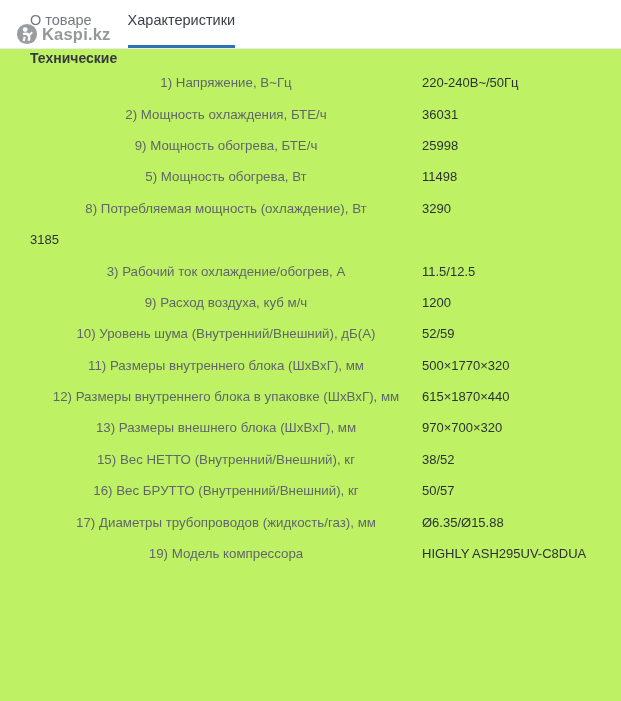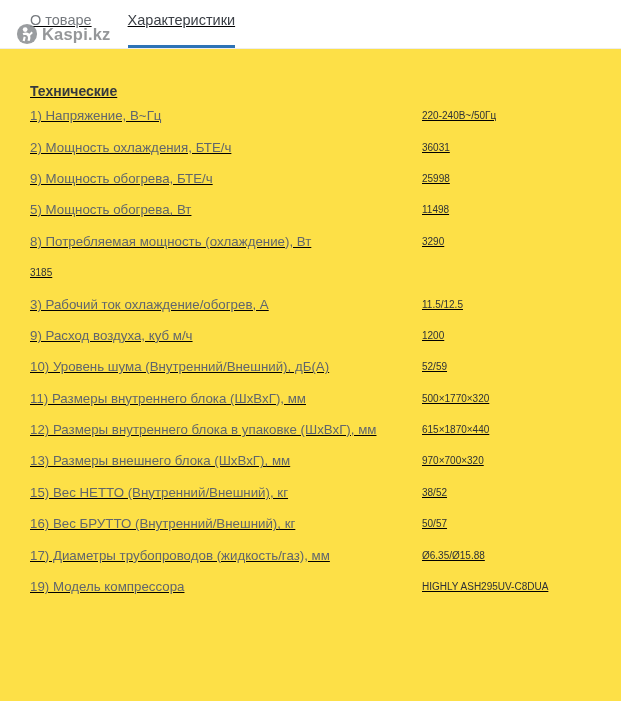--- a/index.html
+++ b/index.html
@@ -6,22 +6,21 @@
   html, body { background: #ffffff; }
   body {
     font-family: "Liberation Sans", "DejaVu Sans", sans-serif;
     -webkit-font-smoothing: antialiased;
   }
   .screen {
     position: relative;
     width: 621px;
     height: 701px;
     overflow: hidden;
-    background: #fde047;
-    text-decoration: underline;
+    background: #bef264;
   }
   
   .header {
     position: relative;
     height: 49px;
     background: #ffffff;
     border-bottom: 1px solid #ededee;
   }
   .tabs {
     display: flex;
@@ -61,42 +60,42 @@
     font-size: 16.5px;
     font-weight: 700;
     color: #8a8c8e;
     letter-spacing: 0.2px;
   }
   
   .content {
     padding: 0 30px;
   }
   .section-title {
-    margin-top: 33px;
     font-size: 14px;
     line-height: 18px;
     font-weight: 700;
     color: #35393e;
   }
   .rows { margin-top: 0; }
   .row {
     display: flex;
     align-items: center;
     height: 31.4px;
   }
   .row .label {
     width: 392px;
     flex: 0 0 392px;
     font-size: 13.3px;
     color: #61666c;
     white-space: nowrap;
     overflow: hidden;
+    text-align: center;
   }
   .row .value {
-    font-size: 10px;
+    font-size: 13px;
     font-weight: 500;
     color: #2d3136;
     white-space: nowrap;
   }
 </style>
 </head>
 <body>
 
 <div class="screen">
 

